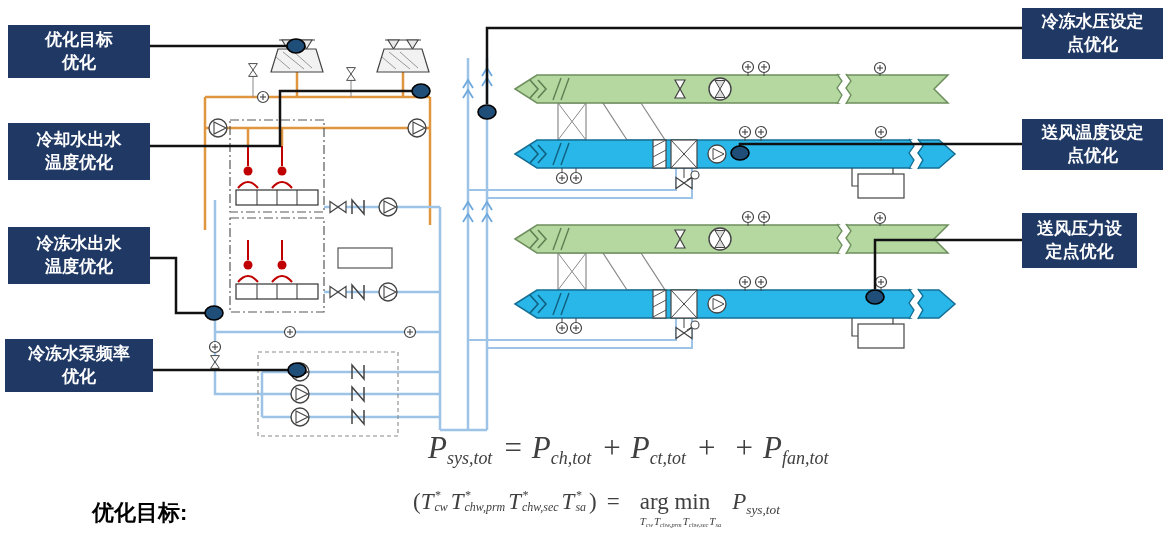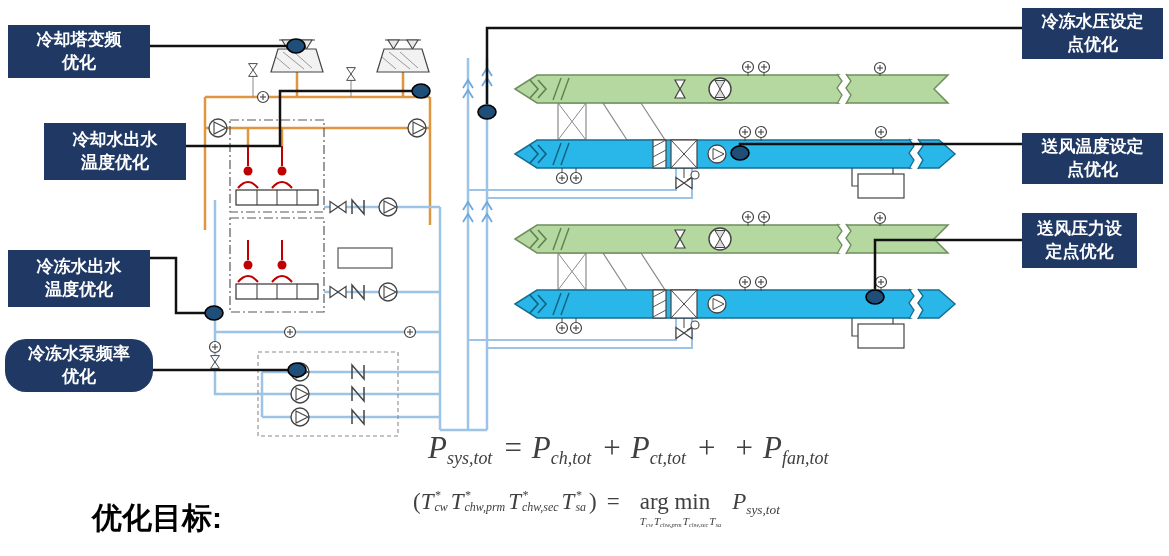--- a/index.html
+++ b/index.html
@@ -8,25 +8,25 @@
     background:#ffffff;font-family:"Liberation Sans",sans-serif;
   }
   #diagram{position:absolute;left:0;top:0;}
   .callout{
     position:absolute;background:#1F3864;color:#ffffff;
     display:flex;align-items:center;justify-content:center;
     text-align:center;font-weight:700;font-size:17px;line-height:1.3;
     white-space:pre-line;
   }
   #co1{left:8px;top:25px;width:142px;height:53px;}
-  #co2{left:8px;top:123px;width:142px;height:57px;margin-left:36px;}
-  #co3{left:8px;top:250px;width:142px;height:57px;}
-  #co4{left:5px;top:339px;width:148px;height:53px;border-radius:21px;}
+  #co2{left:8px;top:123px;width:142px;height:57px;}
+  #co3{left:8px;top:227px;width:142px;height:57px;}
+  #co4{left:5px;top:339px;width:148px;height:53px;}
   #co5{left:1022px;top:8px;width:141px;height:51px;}
-  #co6{left:1022px;top:133px;width:141px;height:51px;}
+  #co6{left:1022px;top:119px;width:141px;height:51px;}
   #co7{left:1022px;top:213px;width:115px;height:55px;}
 
   .formula{
     position:absolute;color:#404040;
     font-family:"Liberation Serif","DejaVu Serif",serif;
     display:flex;align-items:baseline;
   }
   #formula1{left:428px;top:430px;font-size:31px;}
   #formula2{left:413px;top:489px;font-size:23px;}
   .f-op{font-style:normal;margin:0 10px;}
@@ -38,21 +38,21 @@
   .f-scripts{
     display:inline-flex;flex-direction:column;justify-content:space-between;
     font-size:52%;line-height:1;height:2em;margin-left:1px;font-style:italic;
   }
   .f-argmin{display:inline-flex;flex-direction:column;margin:0 10px;line-height:1.05;}
   .f-argmin-top{font-style:normal;}
   .f-argmin-under{display:inline-flex;font-size:11px;font-style:italic;margin-top:2px;}
   .f-argmin-under .f-var{margin-right:1px;}
 
   #objective{
-    position:absolute;left:92px;top:498px;font-size:30px;font-weight:700;color:#000;
+    position:absolute;left:92px;top:498px;font-size:22px;font-weight:700;color:#000;
     font-family:"Liberation Sans",sans-serif;
   }
 </style>
 </head>
 <body>
 
 <svg id="diagram" width="1169" height="556" viewBox="0 0 1169 556" xmlns="http://www.w3.org/2000/svg">
   <defs>
     <g id="sensor-sym">
       <circle r="5.5" fill="#fff" stroke="#444" stroke-width="1.2"></circle>
@@ -267,21 +267,21 @@
     <ellipse cx="421" cy="91" rx="9" ry="7"></ellipse>
     <ellipse cx="214" cy="313" rx="9" ry="7"></ellipse>
     <ellipse cx="297" cy="370" rx="9" ry="7"></ellipse>
     <ellipse cx="487" cy="112" rx="9" ry="7"></ellipse>
     <ellipse cx="740" cy="153" rx="9" ry="7"></ellipse>
     <ellipse cx="875" cy="297" rx="9" ry="7"></ellipse>
   </g>
 </svg>
 
 <div class="callout" id="co1">
-  <span>冷却塔变频
+  <span>优化目标
 优化</span>
 </div>
 <div class="callout" id="co2">
   <span>冷却水出水
 温度优化</span>
 </div>
 <div class="callout" id="co3">
   <span>冷冻水出水
 温度优化</span>
 </div>

